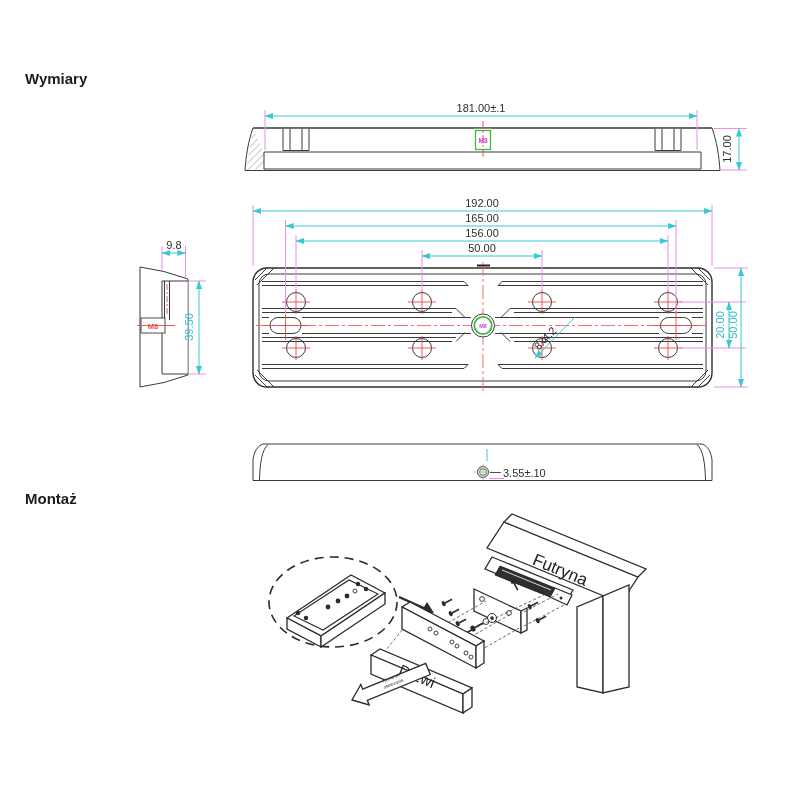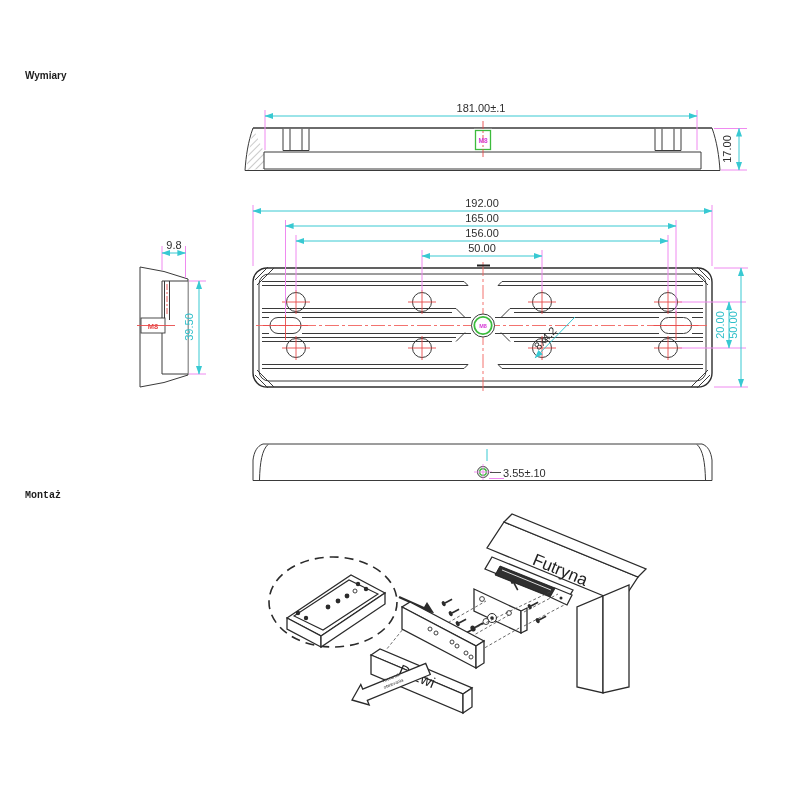--- a/index.html
+++ b/index.html
@@ -1,20 +1,20 @@
 <!DOCTYPE html>
 <html><head>
 <meta charset="utf-8">
 <style>
   html,body{margin:0;padding:0;background:#fff;}
   .canvas{position:relative;width:800px;height:800px;background:#fff;overflow:hidden;
           font-family:"Liberation Sans",sans-serif;}
-  .heading{position:absolute;left:25px;font-weight:bold;font-size:10px;color:#1c1c1c;}
+  .heading{position:absolute;left:25px;font-weight:bold;font-size:15px;color:#1c1c1c;}
   #heading-dimensions{top:70px;}
-  #heading-mounting{top:490px;font-family:Liberation Mono, monospace;}
+  #heading-mounting{top:490px;}
   svg{position:absolute;top:0;left:0;}
   .ln{stroke:#3a3a3a;stroke-width:1;fill:none;}
   .lnb{stroke:#2e2e2e;stroke-width:1.4;fill:none;}
   .dim{stroke:#38c9d2;stroke-width:1;fill:none;}
   .ext{stroke:#ef8af0;stroke-width:1;fill:none;}
   .cl{stroke:#f2635f;stroke-width:0.9;fill:none;stroke-dasharray:14 3 3 3;}
   .red{stroke:#e84b4b;stroke-width:0.9;fill:none;}
   .dimt{font-size:11px;fill:#2e2e2e;}
   .dimc{font-size:11px;fill:#2ebfc9;}
   .m8t{font-weight:bold;}

